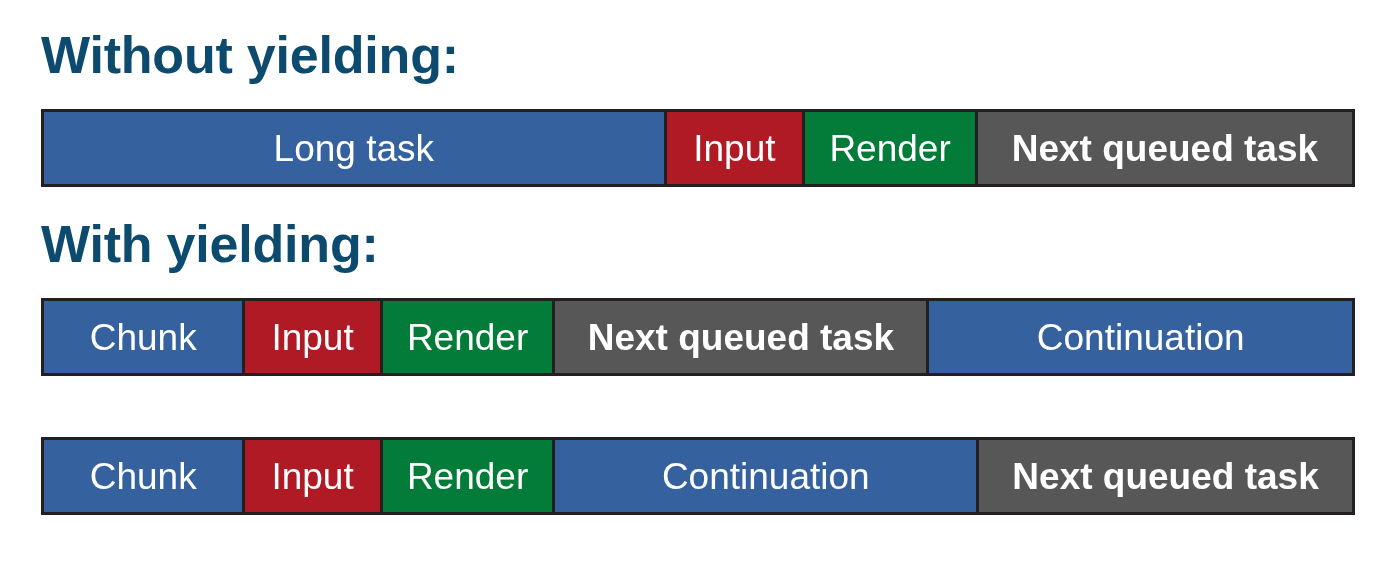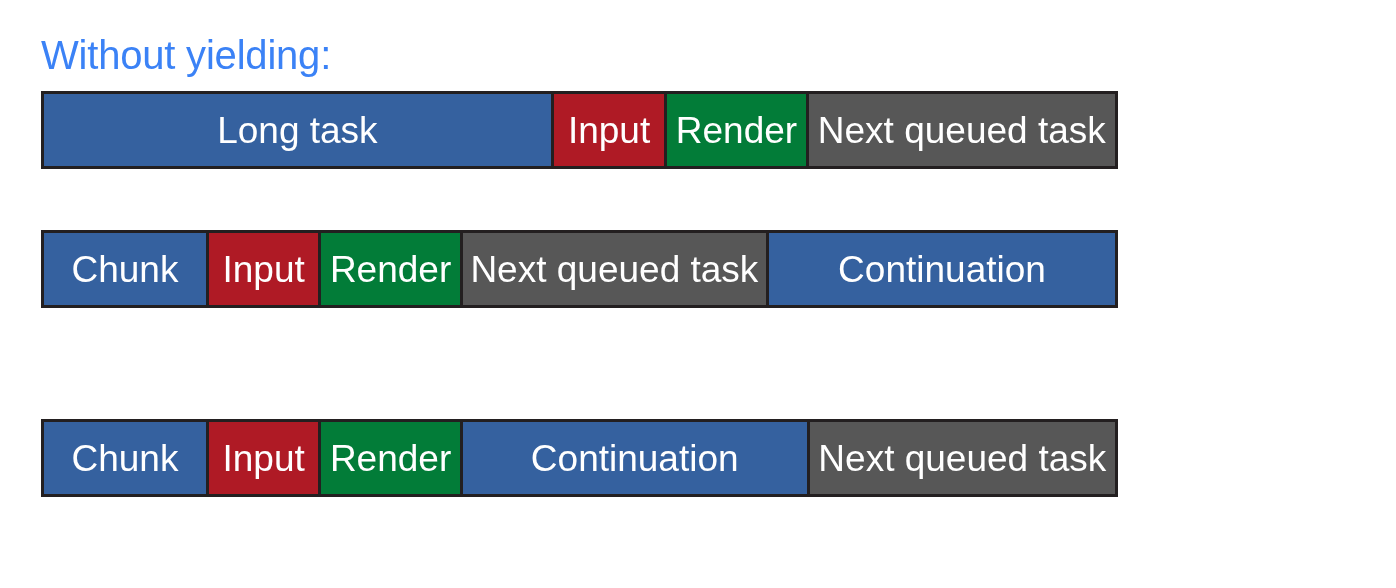--- a/index.html
+++ b/index.html
@@ -23,57 +23,57 @@
   .group {
     position: absolute;
     left: 41px;
     width: 1314px;
   }
   .group-1 { top: 30px; }
   .group-2 { top: 219px; }
   .group-3 { top: 408px; }
 
   .caption {
-    font-size: 40px;
+    font-size: 52px;
     line-height: 50px;
-    color: #3b82f6;
-    font-weight: 400;
+    color: #0c4a6e;
+    font-weight: 700;
     letter-spacing: -0.2px;
     white-space: nowrap;
     height: 50px;
   }
 
   .bar {
     display: flex;
-    width: 1077px;
+    width: 1314px;
     height: 78px;
     box-sizing: border-box;
     border: 3px solid #231f20;
-    margin-top: 11px;
+    margin-top: 29px;
     background: #ffffff;
   }
   .seg {
     display: flex;
     align-items: center;
     justify-content: center;
     box-sizing: border-box;
     height: 100%;
     color: #ffffff;
     font-size: 37px;
     line-height: 1;
     white-space: nowrap;
     overflow: hidden;
     border-right: 3px solid #231f20;
   }
   .seg:last-child { border-right: none; }
 
   .seg.blue  { background: #35619f; }
   .seg.red   { background: #af1a25; }
   .seg.green { background: #027c38; align-items: center; }
-  .seg.gray  { background: #575757; }
+  .seg.gray  { background: #575757; font-weight: bold; }
 
   .seg-label { pointer-events: none; }
 </style>
 </head>
 <body>
 
 <div class="canvas">
 
   <div class="group group-1">
     <div class="caption">Without yielding:</div>
@@ -87,20 +87,21 @@
       <div class="seg green" style="flex: 0 0 13.2%; background-color: rgb(2, 124, 56);">
         <span class="seg-label">Render</span>
       </div>
       <div class="seg gray" style="flex: 0 0 28.6%; background-color: rgb(87, 87, 87);">
         <span class="seg-label">Next queued task</span>
       </div>
     </div>
   </div>
 
   <div class="group group-2">
+    <div class="caption">With yielding:</div>
     <div class="bar">
       <div class="seg blue" style="flex: 0 0 15.4%; background-color: rgb(53, 97, 159);">
         <span class="seg-label">Chunk</span>
       </div>
       <div class="seg red" style="flex: 0 0 10.5%; background-color: rgb(175, 26, 37);">
         <span class="seg-label">Input</span>
       </div>
       <div class="seg green" style="flex: 0 0 13.2%; background-color: rgb(2, 124, 56);">
         <span class="seg-label">Render</span>
       </div>

